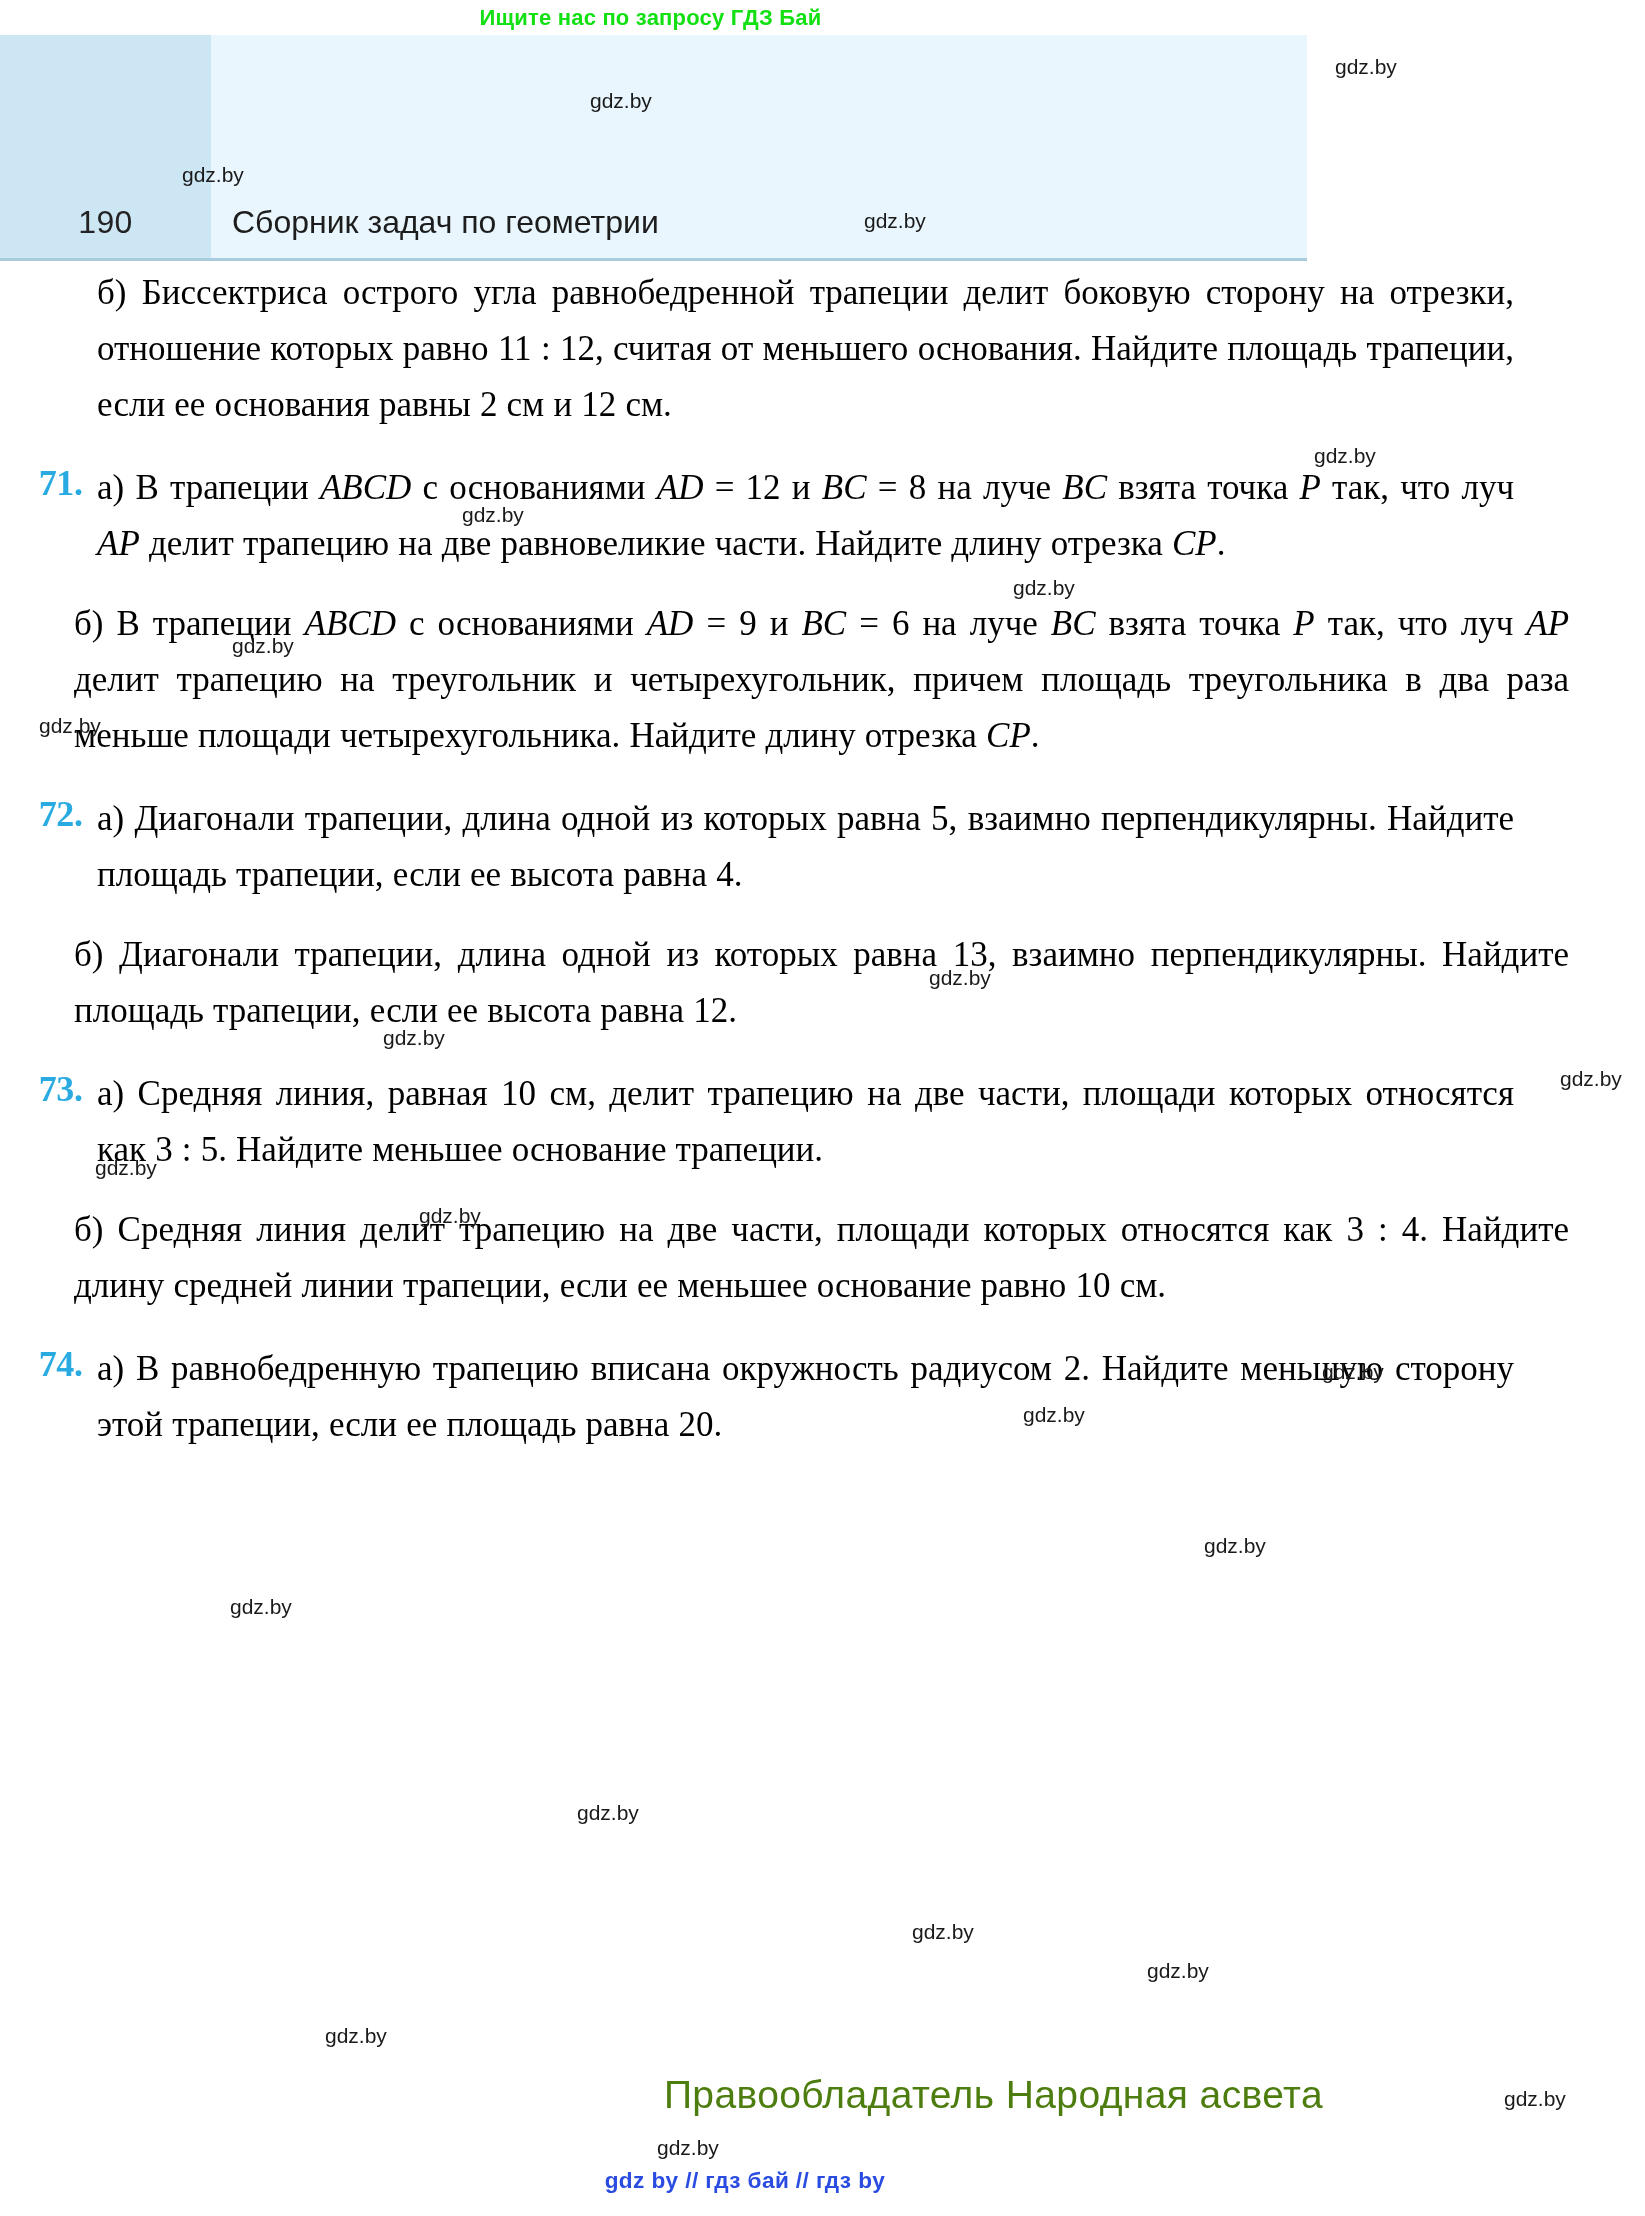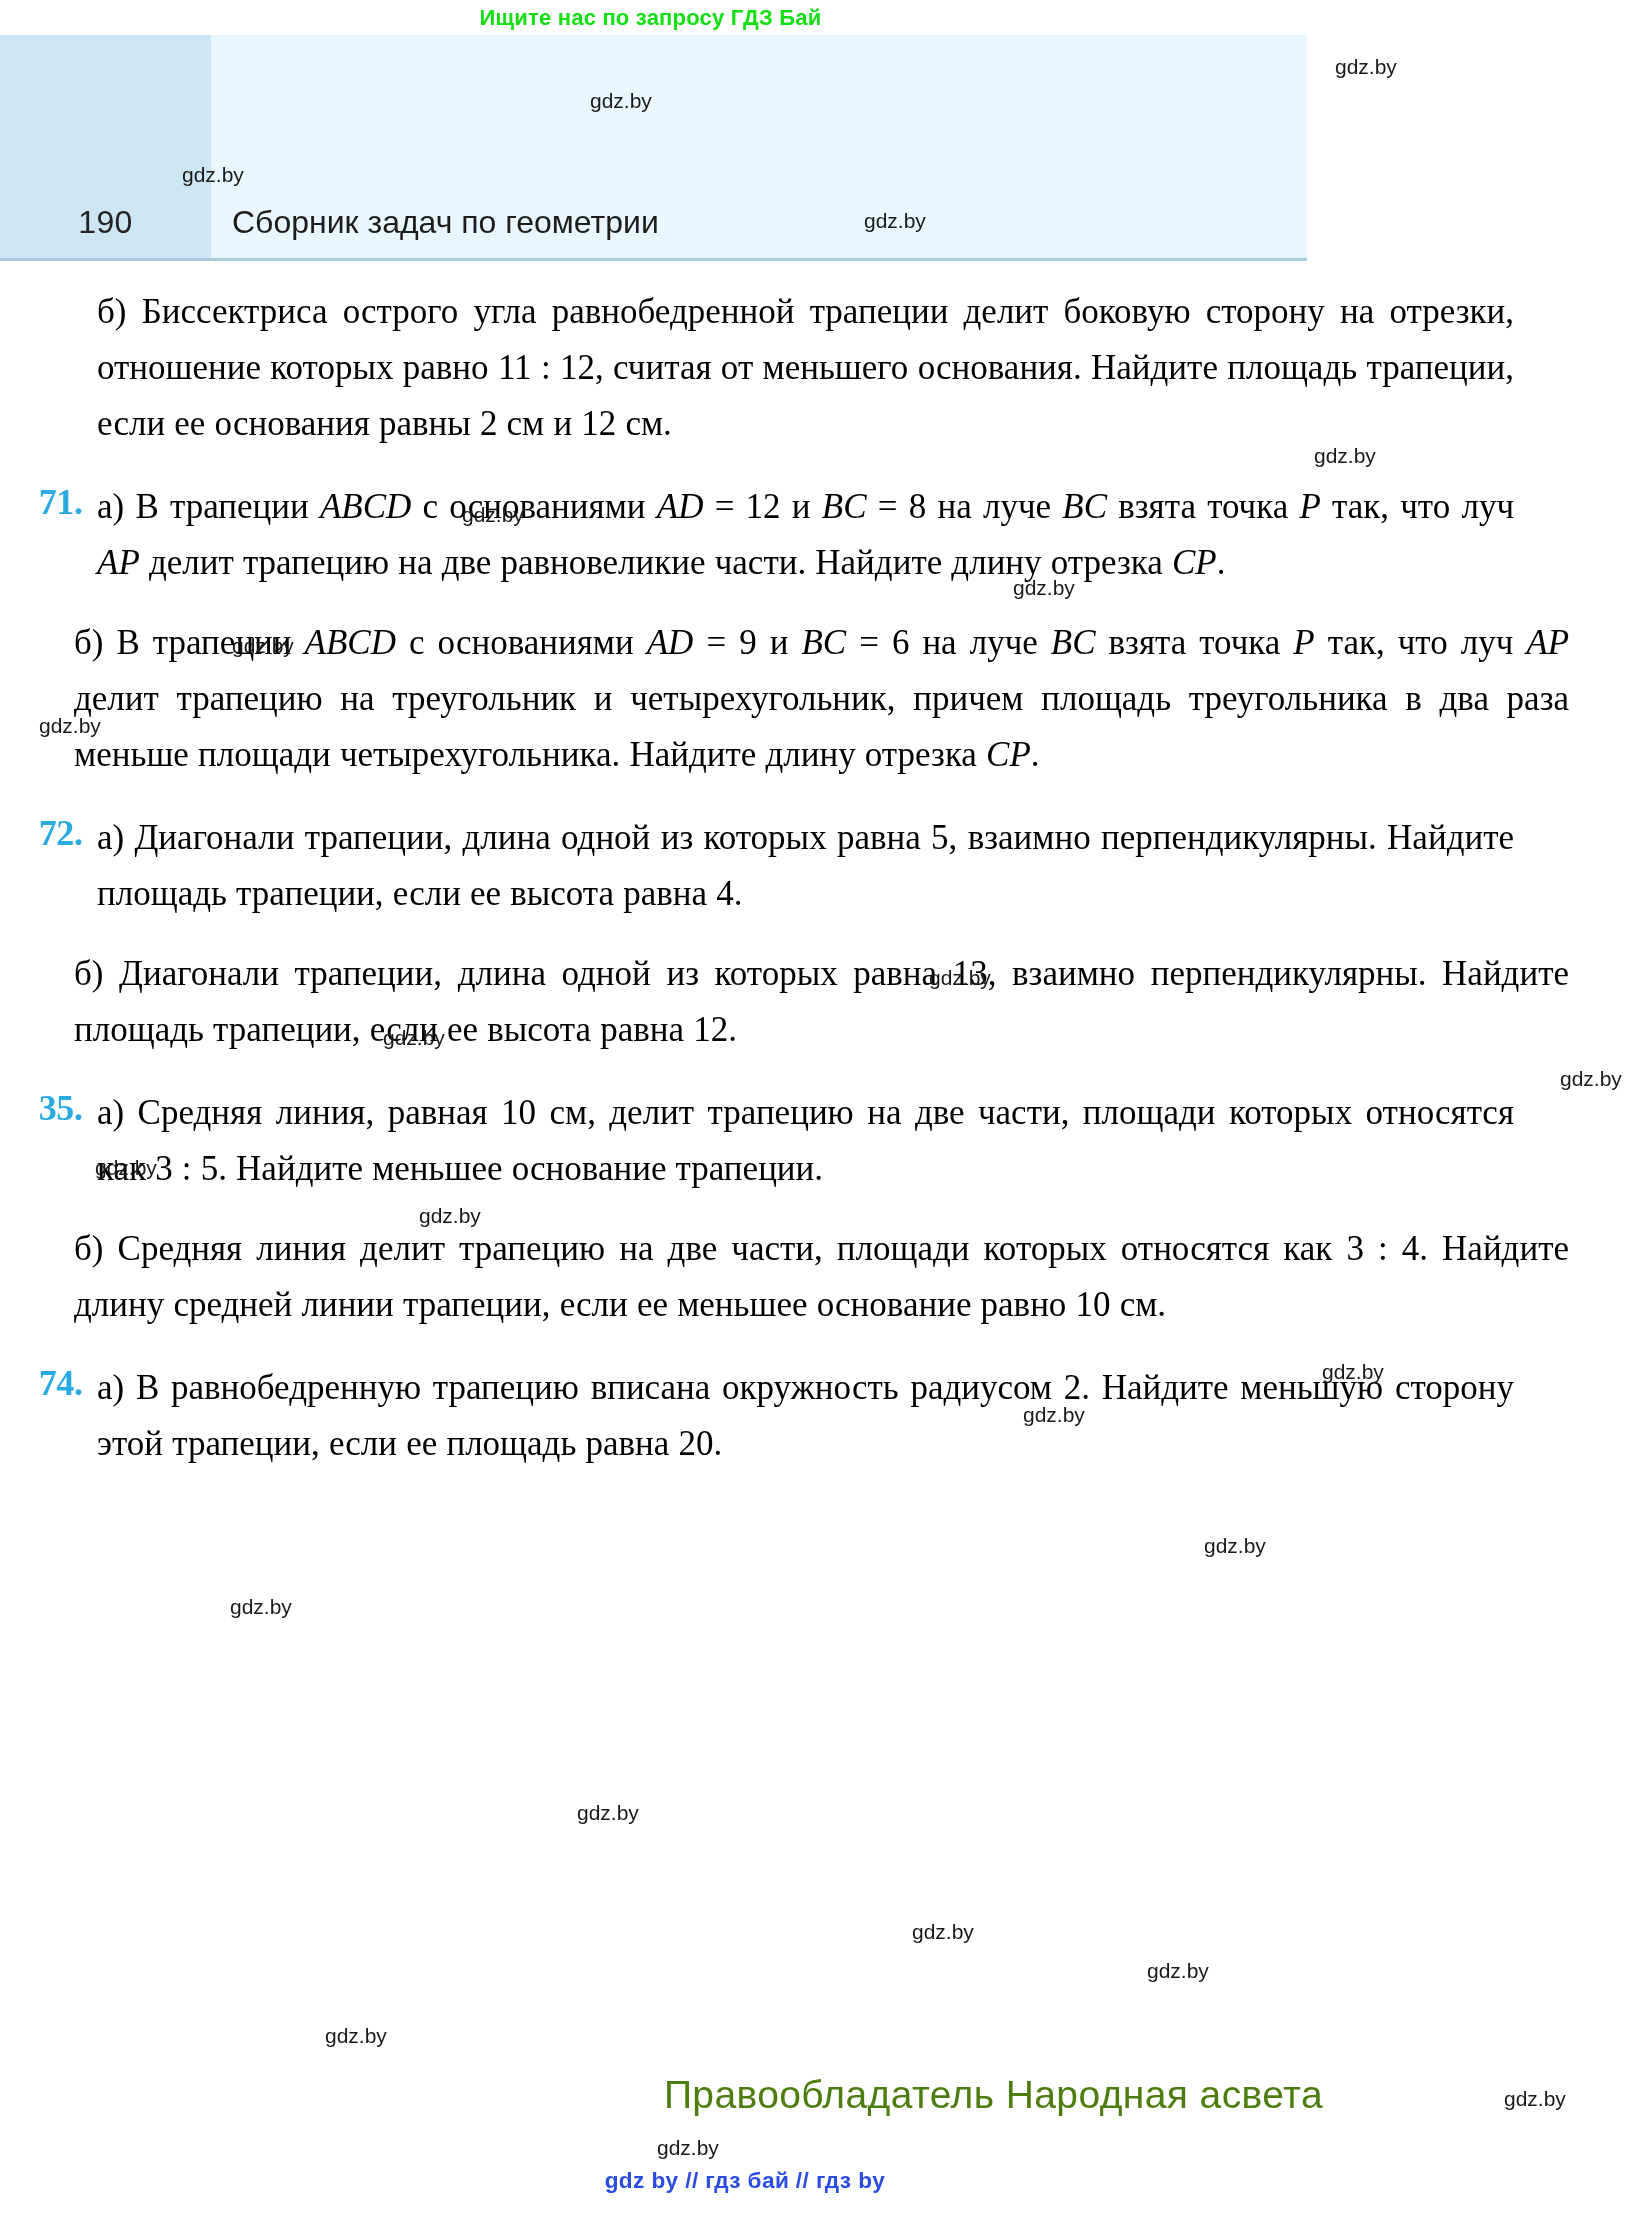--- a/index.html
+++ b/index.html
@@ -80,21 +80,21 @@
     padding-left: 21px;
     font-family: "Liberation Sans", sans-serif;
     font-size: 32px;
     color: #1d1d1d;
     white-space: nowrap;
   }
 
   
   .content {
     position: absolute;
-    top: 265px;
+    top: 246px;
     left: 0;
     width: 1645px;
     padding: 19.3px 0 0 0;
   }
 
   .problem {
     position: relative;
     display: flex;
     align-items: flex-start;
     margin: 0 0 0 0;
@@ -225,21 +225,21 @@
       </div>
     </div>
     <div class="para-gap"></div>
     <div class="sub-block">
       <p class="para">б) Диагонали трапеции, длина одной из которых равна 13, взаимно перпендикулярны. Найдите площадь трапеции, если ее высота равна 12.</p>
     </div>
 
     <div class="block-gap"></div>
 
     <div class="problem">
-      <div class="problem-num">35.</div>
+      <div class="problem-num">73.</div>
       <div class="problem-body">
         <p class="para">а) Средняя линия, равная 10 см, делит трапецию на две части, площади которых относятся как 3 : 5. Найдите меньшее основание трапеции.</p>
       </div>
     </div>
     <div class="para-gap"></div>
     <div class="sub-block">
       <p class="para">б) Средняя линия делит трапецию на две части, площади которых относятся как 3 : 4. Найдите длину средней линии трапеции, если ее меньшее основание равно 10 см.</p>
     </div>
 
     <div class="block-gap"></div>

